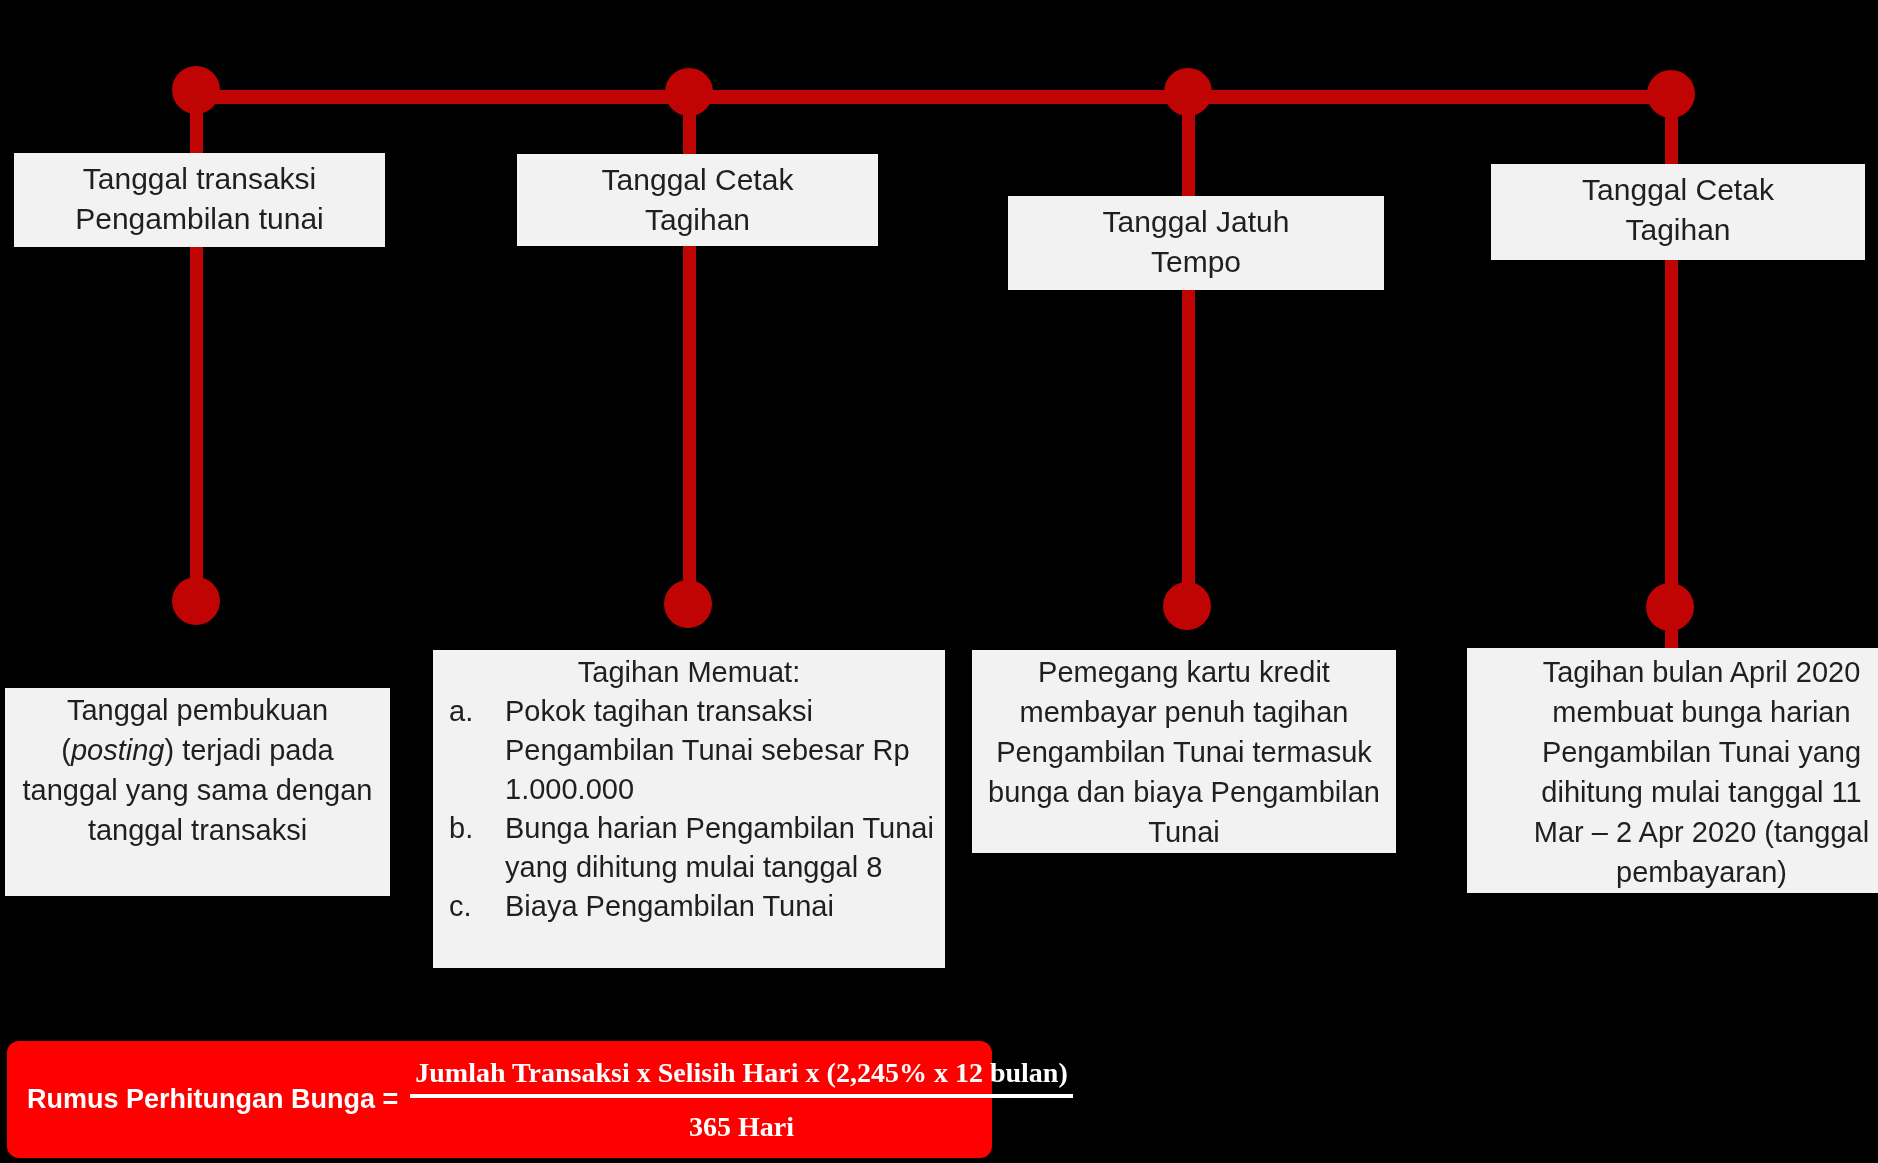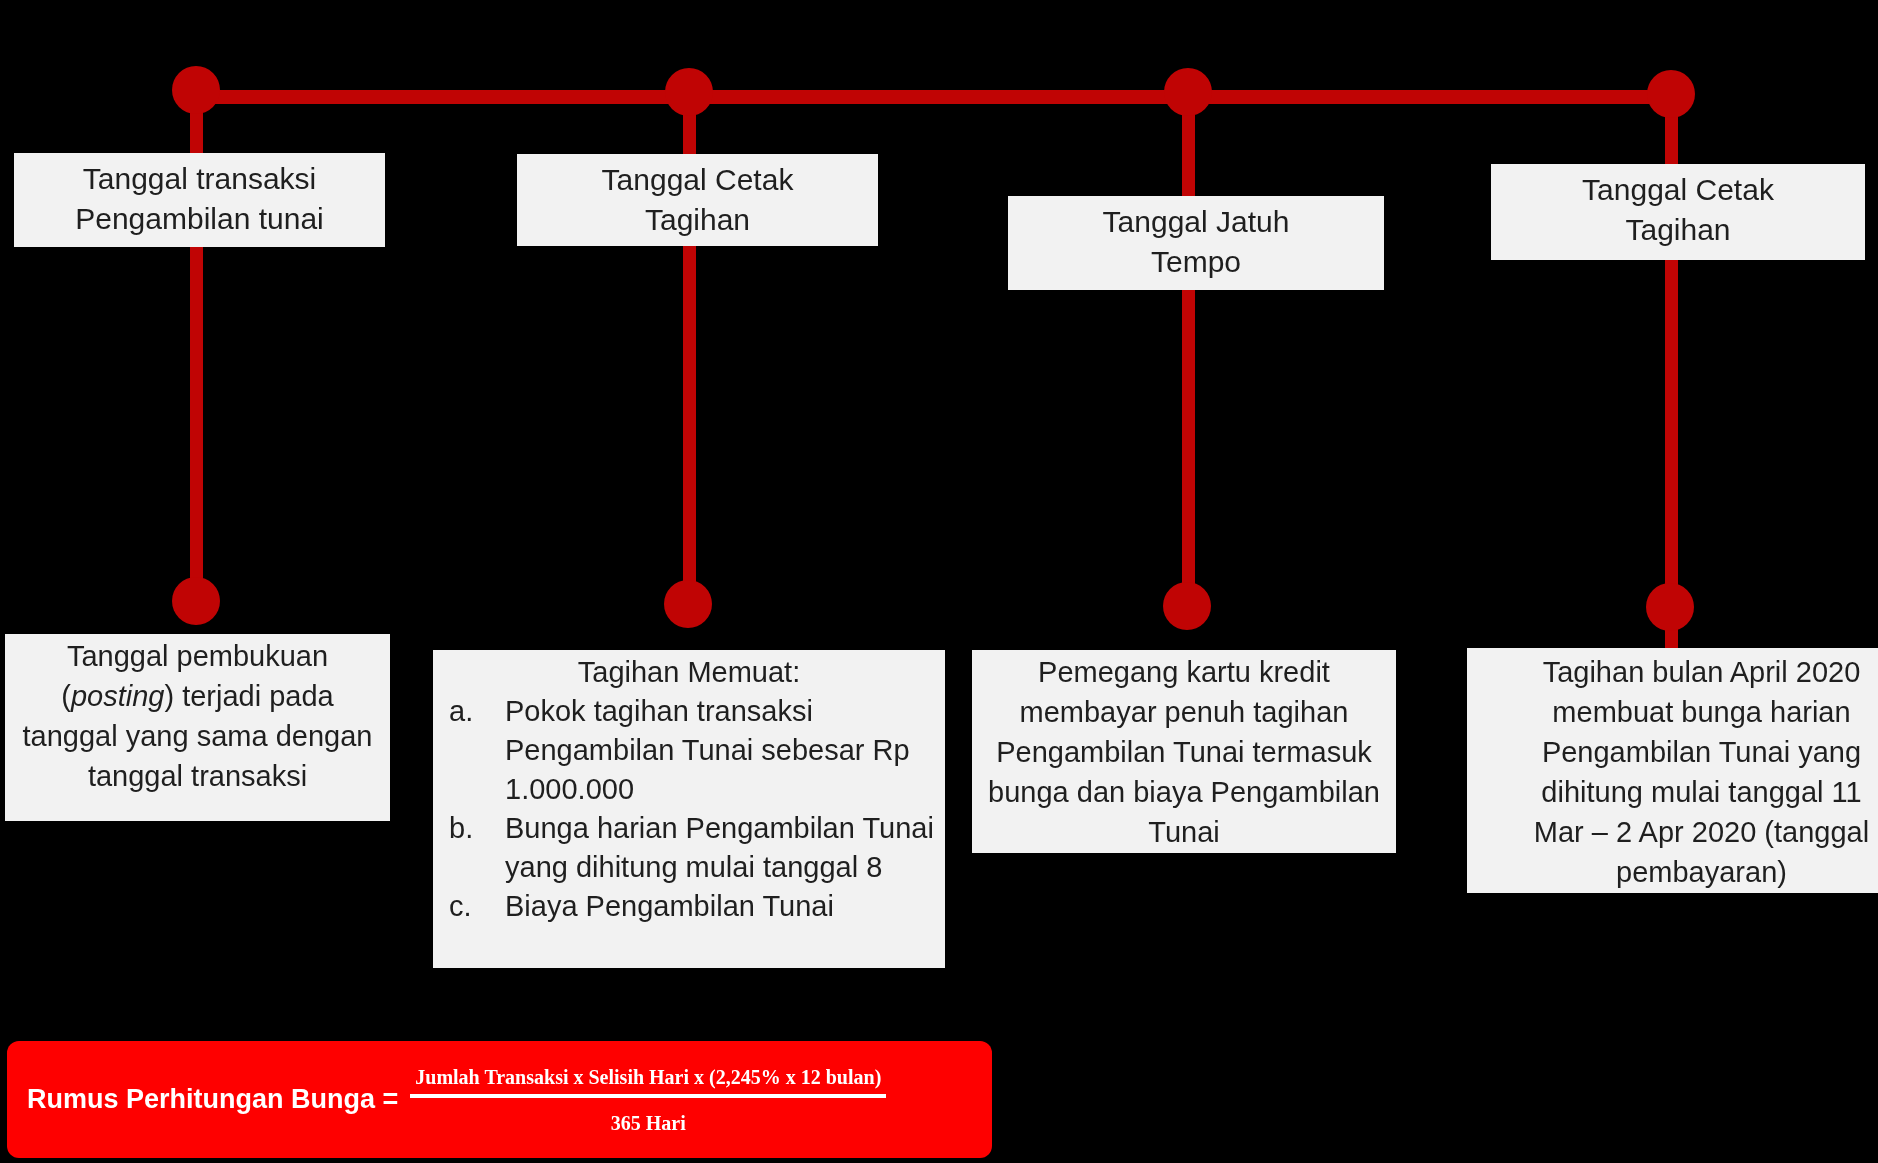--- a/index.html
+++ b/index.html
@@ -37,40 +37,40 @@
     font-size:30px;line-height:40px;text-align:center;padding-top:6px;box-sizing:border-box;
   }
   #top-box-1{left:14px;top:153px;width:371px;height:94px;}
   #top-box-2{left:517px;top:154px;width:361px;height:92px;}
   #top-box-3{left:1008px;top:160px;width:376px;height:94px;margin-top:36px;}
   #top-box-4{left:1491px;top:164px;width:374px;height:96px;}
   .detail-box{
     position:absolute;background:var(--box-bg);z-index:3;
     font-size:29px;line-height:40px;text-align:center;padding-top:2px;box-sizing:border-box;
   }
-  #detail-box-1{left:5px;top:634px;width:385px;height:187px;}
+  #detail-box-1{left:5px;top:688px;width:385px;height:208px;}
   #detail-box-2{left:433px;top:650px;width:512px;height:318px;line-height:39px;padding-top:3px;}
   #detail-box-3{left:972px;top:650px;width:424px;height:203px;}
   #detail-box-4{left:1467px;top:648px;width:469px;height:245px;padding-top:4px;}
   .line{white-space:nowrap;}
   .italic{font-style:italic;}
   
   .list-row{display:flex;text-align:left;}
   .list-marker{flex:none;width:72px;padding-left:16px;box-sizing:border-box;}
   .list-text{flex:1;min-width:0;}
   
   .formula-box{
     position:absolute;left:7px;top:1041px;width:985px;height:117px;
     background:var(--formula-red);border-radius:12px;z-index:3;
     display:flex;align-items:center;color:var(--white);
   }
   .formula-label{margin-left:20px;font-size:27px;font-weight:bold;white-space:nowrap;}
   .fraction{
     margin-left:12px;text-align:center;
-    font-family:"Liberation Serif",serif;font-weight:bold;font-size:20px;line-height:1;
+    font-family:"Liberation Serif",serif;font-weight:bold;font-size:28px;line-height:1;
     white-space:nowrap;
   }
   .numerator{padding:0 5px 7px 5px;border-bottom:4px solid var(--white);}
   .denominator{padding-top:15px;}
 </style>
 </head>
 <body>
 
 <div class="canvas">
 

